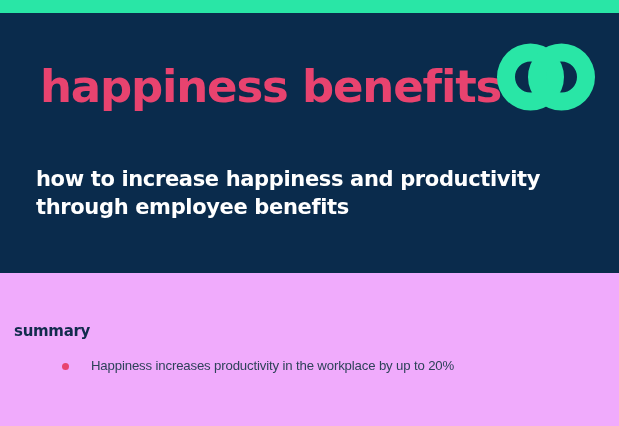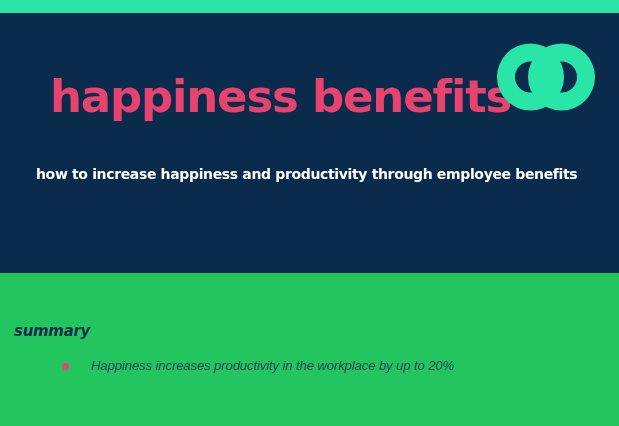--- a/index.html
+++ b/index.html
@@ -32,21 +32,21 @@
     left: 0;
     width: 619px;
     height: 260px;
     background: #0a2b4c;
   }
 
   .hero-title {
     position: absolute;
     left: 36px;
     top: 47px;
-    margin: 14px;
+    margin: 4px;
     color: #e8436f;
     font-family: "DejaVu Sans", sans-serif;
     font-size: 45px;
     font-weight: bold;
     letter-spacing: -1.2px;
     line-height: 1;
     white-space: nowrap;
   }
 
   .hero-logo {
@@ -63,35 +63,34 @@
   }
 
   .hero-subtitle {
     position: absolute;
     left: 36px;
     top: 152px;
     width: 565px;
     margin: 0;
     color: #ffffff;
     font-family: "DejaVu Sans", sans-serif;
-    font-size: 14px;
+    font-size: 21px;
     font-weight: bold;
     line-height: 1.35;
     letter-spacing: -0.35px;
   }
 
   
   .body-area {
     position: absolute;
     top: 273px;
     left: 0;
     width: 619px;
     height: 153px;
-    background: #22c55e;
-    font-style: italic;
+    background: #f0abfc;
   }
 
   .summary-heading {
     position: absolute;
     left: 14px;
     top: 51px;
     margin: 0;
     color: #122b4d;
     font-family: "DejaVu Sans", sans-serif;
     font-size: 15px;

